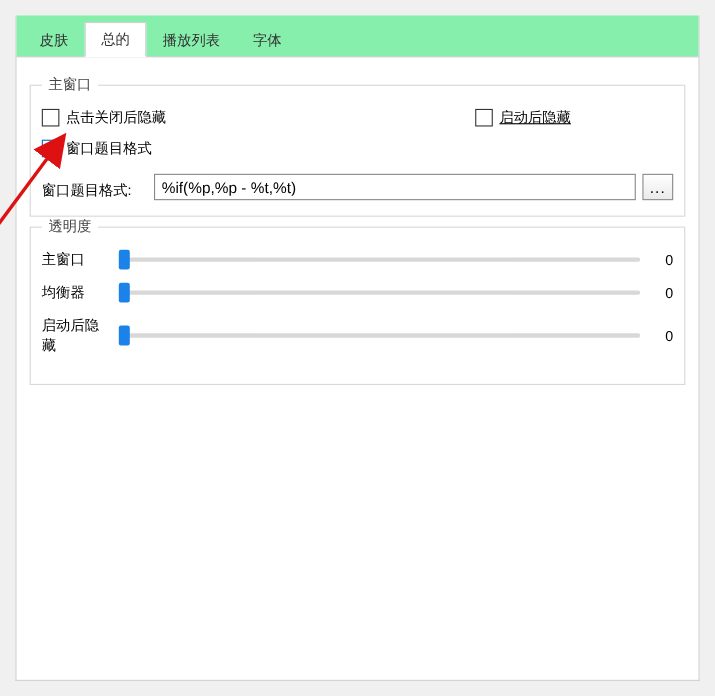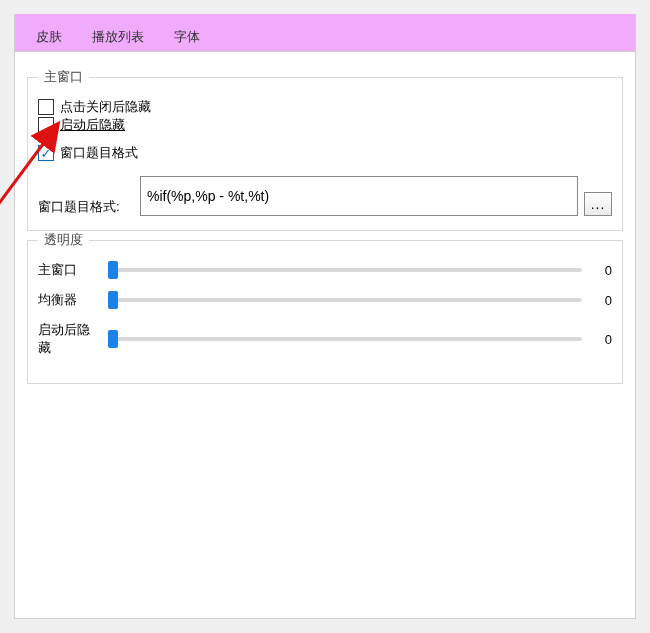--- a/index.html
+++ b/index.html
@@ -23,21 +23,21 @@
   width: 622px;
   height: 605px;
 }
 .tabs {
   display: flex;
   align-items: flex-end;
   padding-left: 6px;
   padding-top: 8px;
   height: 38px;
   border-bottom: 1px solid #d0d0d0;
-  background: #f0abfc;
+  background: #86efac;
 }
 .tab {
   padding: 6px 14px;
   color: #333;
   cursor: pointer;
   border: 1px solid transparent;
   border-bottom: none;
   position: relative;
   top: 1px;
 }
@@ -54,21 +54,20 @@
   padding: 12px 10px 14px 10px;
   position: relative;
 }
 legend {
   padding: 0 6px;
   color: #444;
 }
 .checkbox-row {
   display: flex;
   margin-bottom: 10px;
-  flex-direction: column;
 }
 .checkbox-cell {
   display: flex;
   align-items: center;
 }
 .checkbox-cell.left { flex: 1; }
 .checkbox-cell.right { width: 180px; text-decoration: underline; }
 .checkbox {
   width: 16px;
   height: 16px;
@@ -86,21 +85,21 @@
   color: #0a62c9;
 }
 .title-format-row {
   display: flex;
   align-items: flex-end;
   margin-top: 14px;
 }
 .tfr-label { width: 102px; }
 .tfr-input {
   flex: 1;
-  height: 40px;
+  height: 24px;
   border: 1px solid #888;
   padding: 2px 6px;
   font-family: Arial, sans-serif;
   font-size: 14px;
 }
 .tfr-btn {
   width: 28px;
   height: 24px;
   margin-left: 6px;
   border: 1px solid #888;
@@ -145,20 +144,21 @@
   height: 130px;
   pointer-events: none;
 }
 </style>
 </head>
 <body>
 
 <div class="outer-panel">
   <div class="tabs">
     <div class="tab">皮肤</div>
+    <div class="tab active">总的</div>
     <div class="tab">播放列表</div>
     <div class="tab">字体</div>
   </div>
 
   <div class="tab-content">
 
     <fieldset>
       <legend>主窗口</legend>
 
       <div class="checkbox-row">

